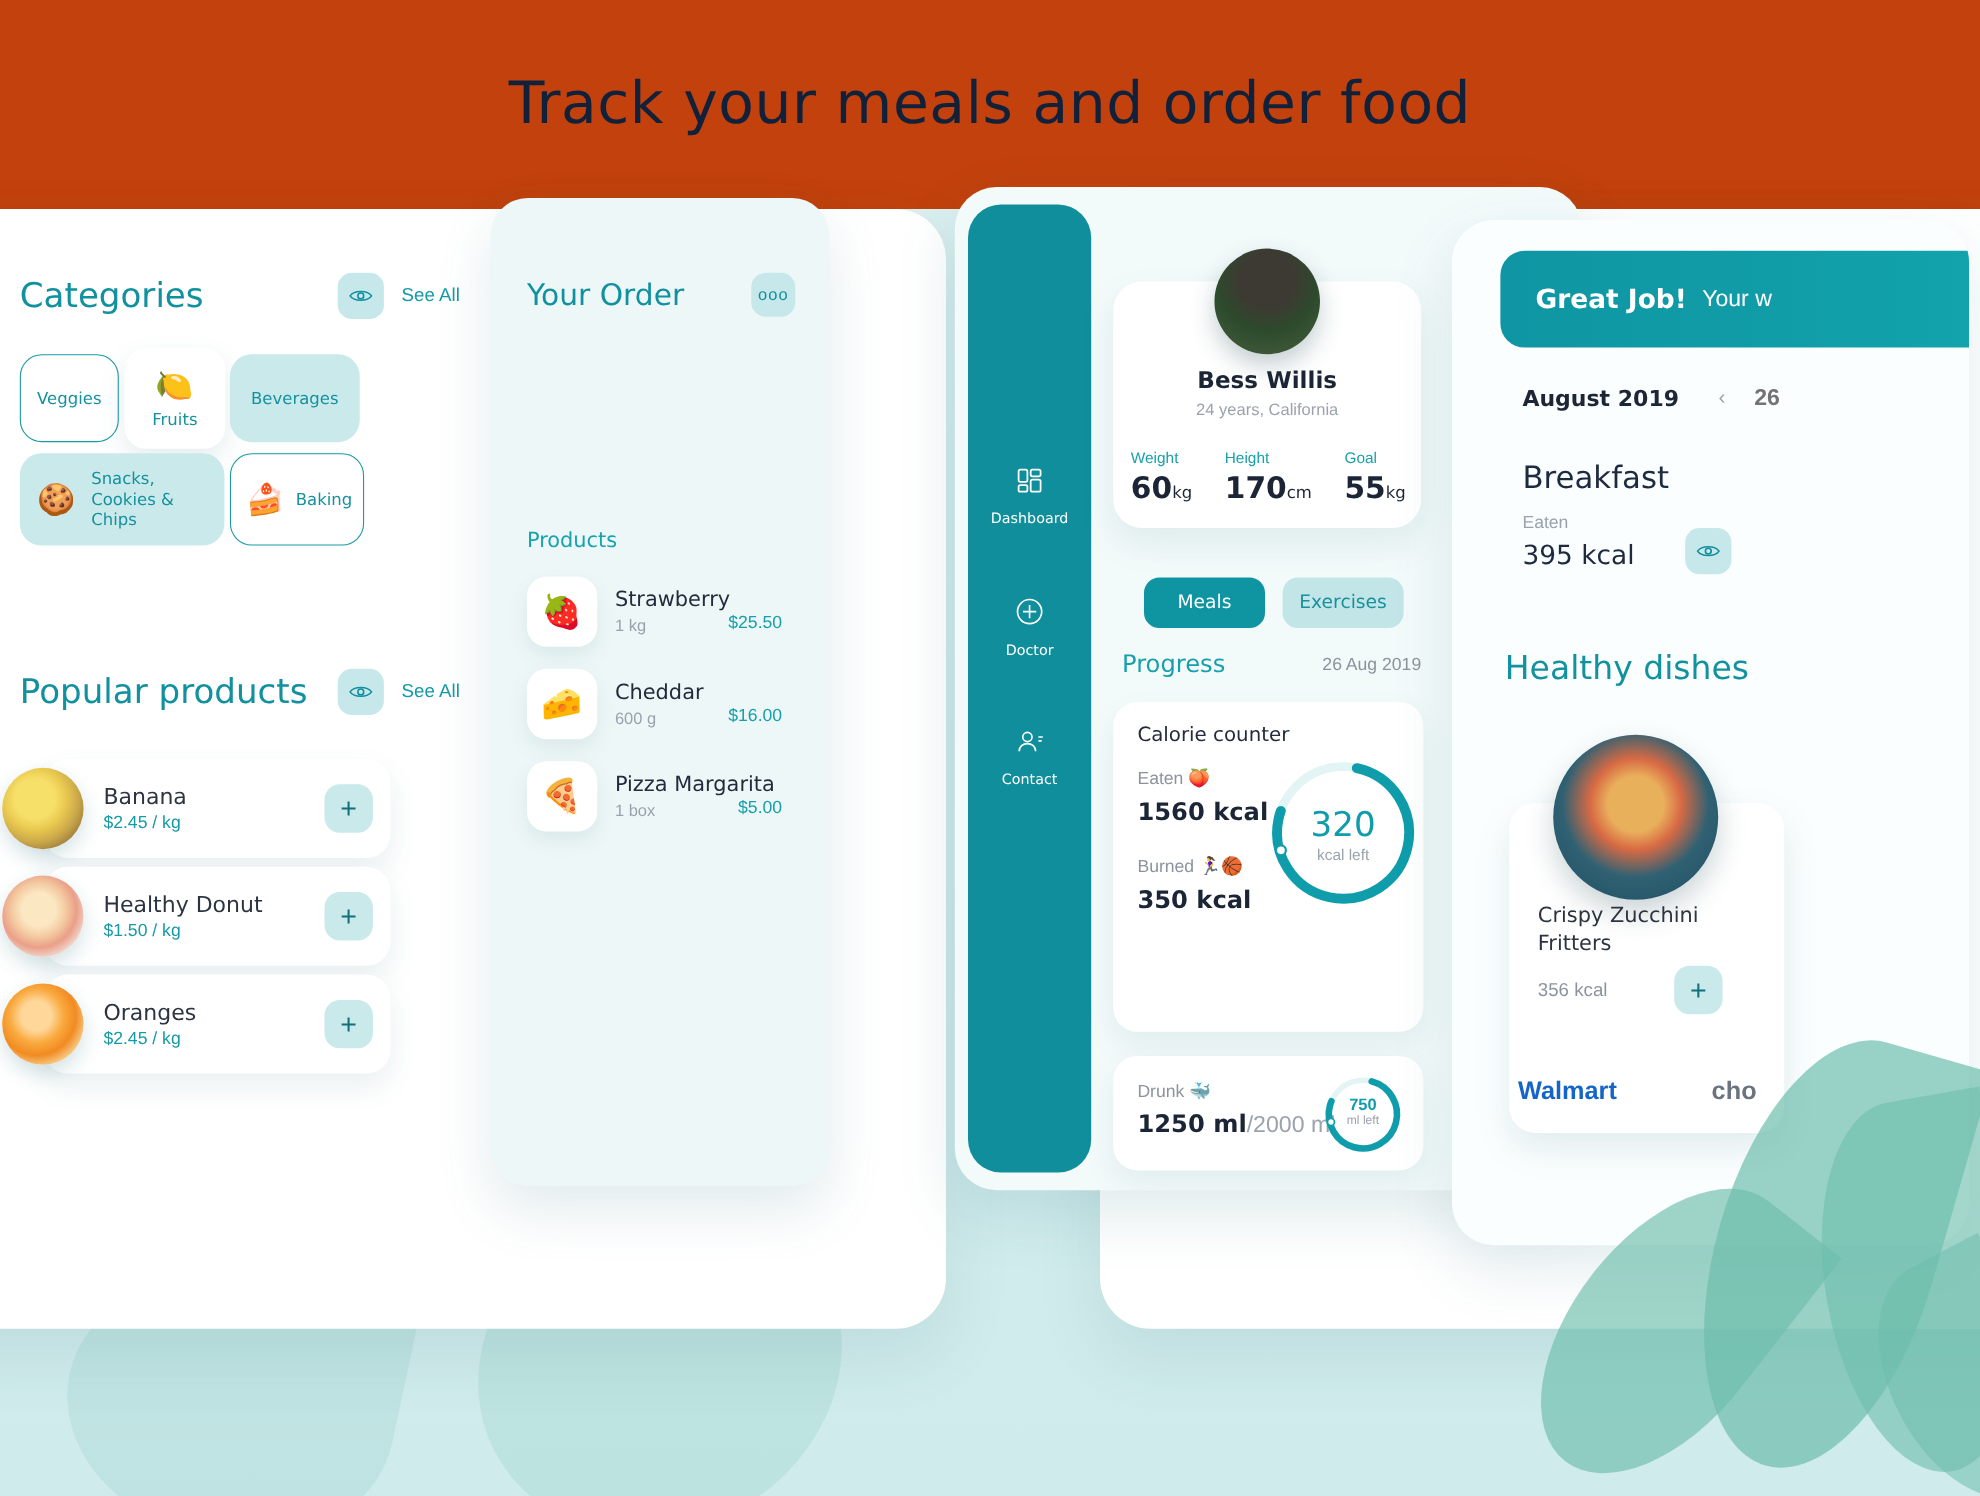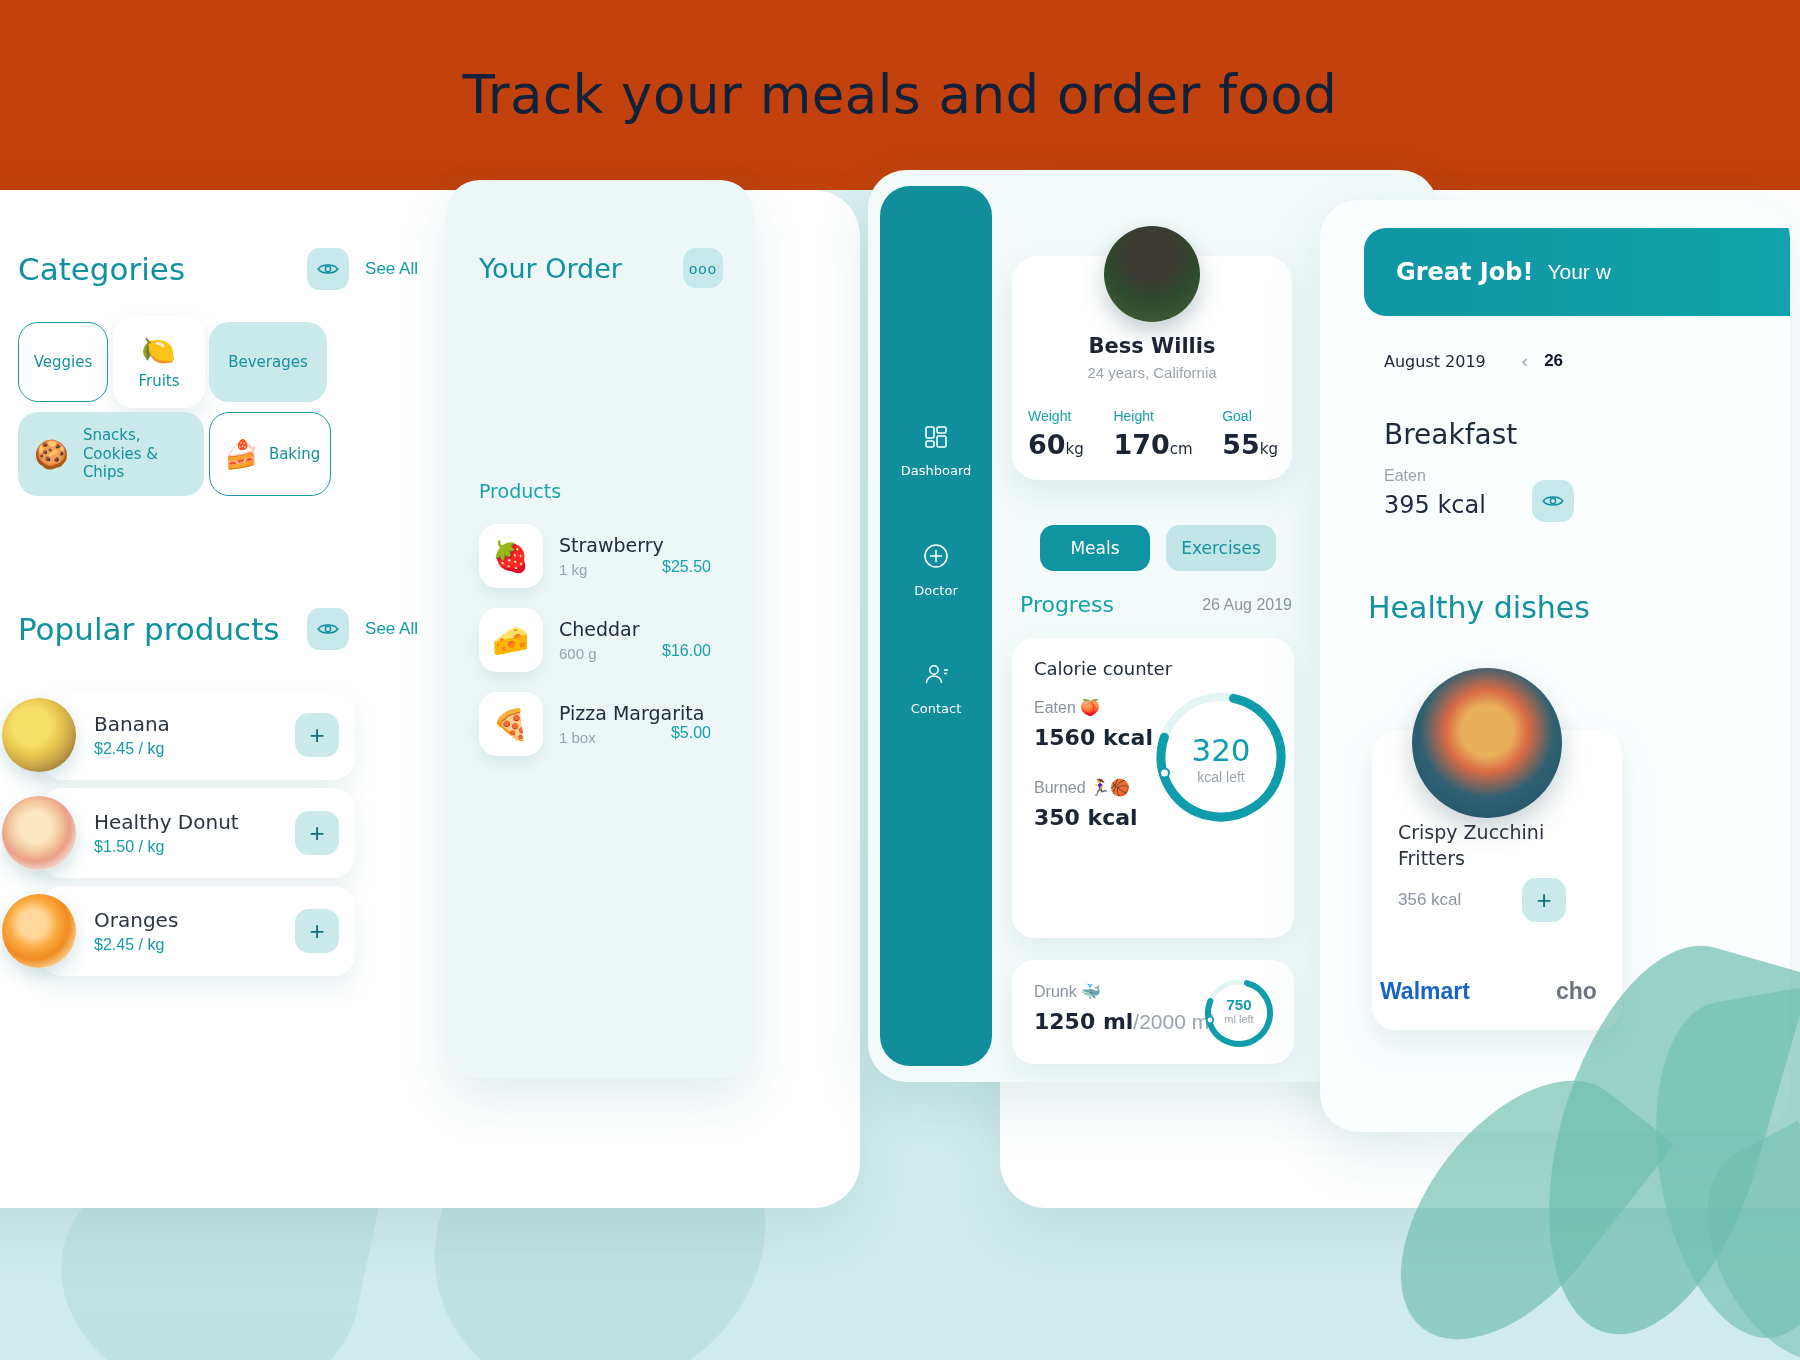--- a/index.html
+++ b/index.html
@@ -166,21 +166,21 @@
     background:#fbfefe; border-radius:38px;
     box-shadow:0 22px 55px rgba(40,110,120,.13); overflow:hidden;
   }
   .banner {
     position:absolute; left:44px; top:28px; width:500px; height:88px; border-radius:22px;
     background:linear-gradient(90deg,#0f95a3,#12a5ad);
     display:flex;align-items:center;padding:0 32px;color:#fff;
   }
   .banner b { font-size:24px; font-family:"DejaVu Sans", sans-serif;}
   .banner span { font-size:21px;margin-left:14px;font-weight:300;}
-  .mon { font-size:16px;color:#1c2637;font-weight:normal;font-family:"DejaVu Sans", sans-serif;}
+  .mon { font-size:20px;color:#1c2637;font-weight:bold;font-family:"DejaVu Sans", sans-serif;}
   .dish-card {
     position:absolute; background:#fff;border-radius:24px;
     box-shadow:0 14px 32px rgba(40,110,120,.12);
   }
   .dish-img { position:absolute;width:150px;height:150px;border-radius:50%;
               background-size:cover;background-position:center;
               box-shadow:0 12px 26px rgba(20,60,70,.22);}
   .dish-name{ font-size:19px;color:#2b3440;line-height:1.35;font-family:"DejaVu Sans", sans-serif;}
   .dish-kcal{ font-size:17px;color:#8b949e;}
 
@@ -321,21 +321,21 @@
             <div class="op-qty">600 g</div>
             <div class="op-price">$16.00</div>
           </div>
         </div>
       </div>
 
       <div class="op-row" style="margin-top:20px;">
         <div class="op-thumb">🍕</div>
         <div style="margin-left:16px;flex:1;">
           <div class="op-name">Pizza Margarita</div>
-          <div style="display:flex;justify-content:space-between;width:152px;">
+          <div style="display:flex;align-items:center;justify-content:space-between;width:152px;">
             <div class="op-qty">1 box</div>
             <div class="op-price">$5.00</div>
           </div>
         </div>
       </div>
     </div>
 
   </div>
 
   <div class="screen-track">
@@ -452,21 +452,21 @@
   <div class="screen-diary">
 
     <div class="banner">
       <b>Great Job!</b>
       <span>Your w</span>
     </div>
 
     <div style="position:absolute;left:64px;top:150px;width:380px;display:flex;align-items:center;">
       <div class="mon">August 2019</div>
       <div style="margin-left:36px;color:#9aa3ad;font-size:19px;">‹</div>
-      <div style="margin-left:16px;color:#0f172a;font-size:17px;font-weight:bold;">26</div>
+      <div style="margin-left:26px;color:#737373;font-size:21px;font-weight:bold;">26</div>
     </div>
 
     <div style="position:absolute;left:64px;top:218px;">
       <div style="font-size:28px;color:#1d2a3f;font-family:'DejaVu Sans',sans-serif;">Breakfast</div>
       <div style="font-size:16px;color:#9aa3ad;margin-top:16px;">Eaten</div>
       <div style="font-size:24px;color:#1d2a3f;margin-top:6px;font-family:'DejaVu Sans',sans-serif;">395 kcal</div>
     </div>
 
     <div class="pill-icon" style="position:absolute;left:212px;top:280px;">
       <svg width="22" height="16" viewBox="0 0 24 18" fill="none" stroke="#128f9d" stroke-width="1.6">

